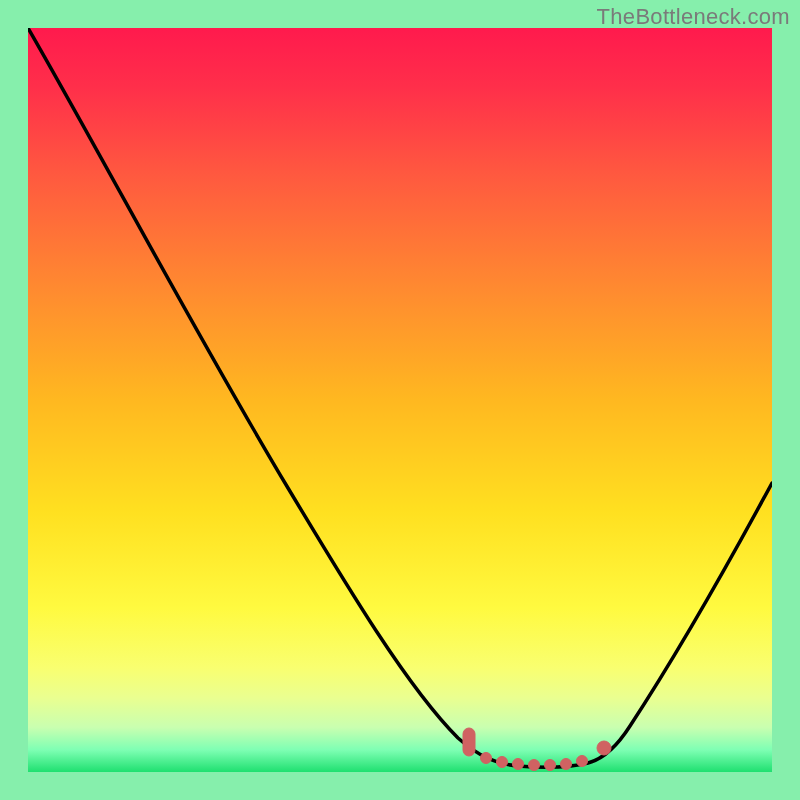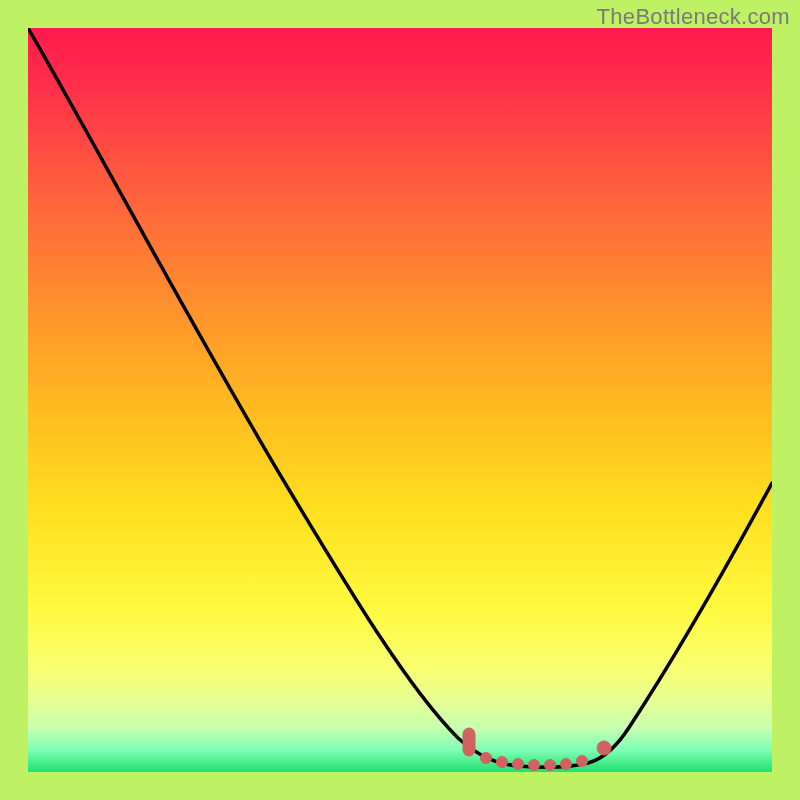--- a/index.html
+++ b/index.html
@@ -7,21 +7,21 @@
     padding: 0;
     width: 800px;
     height: 800px;
     background: #000;
     overflow: hidden;
   }
   .stage {
     position: relative;
     width: 800px;
     height: 800px;
-    background: #bef264;
+    background: #86efac;
   }
   .plot {
     position: absolute;
     left: 28px;
     top: 28px;
     width: 744px;
     height: 744px;
     overflow: hidden;
   }
   .gradient {

